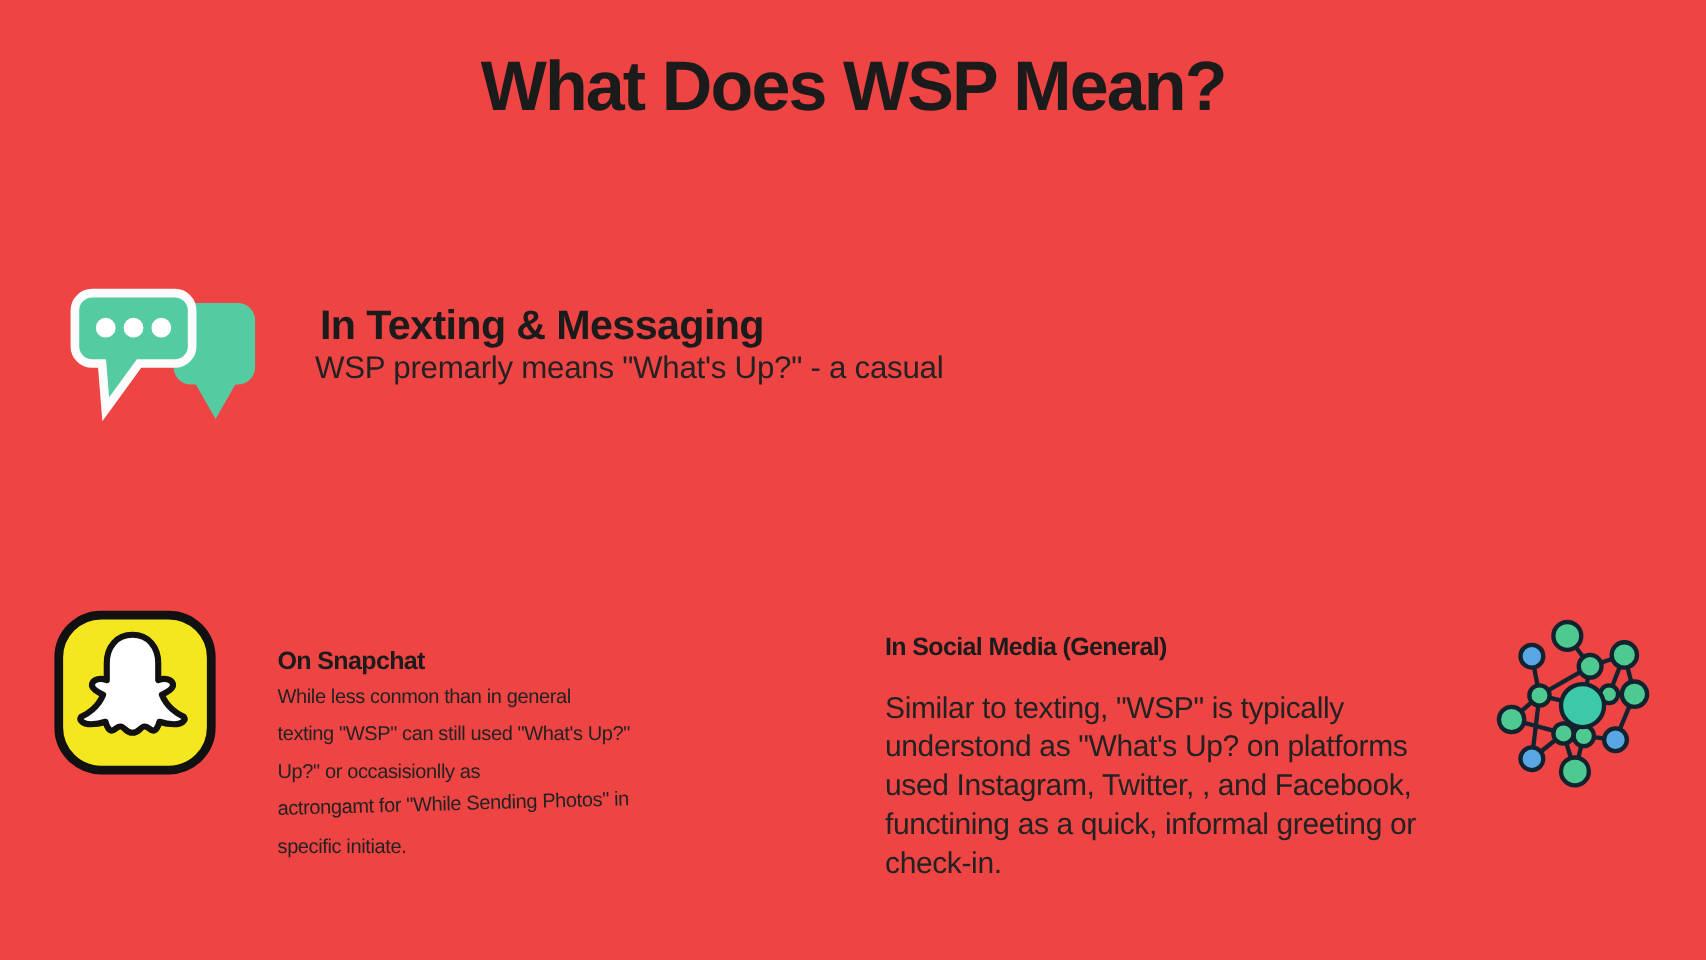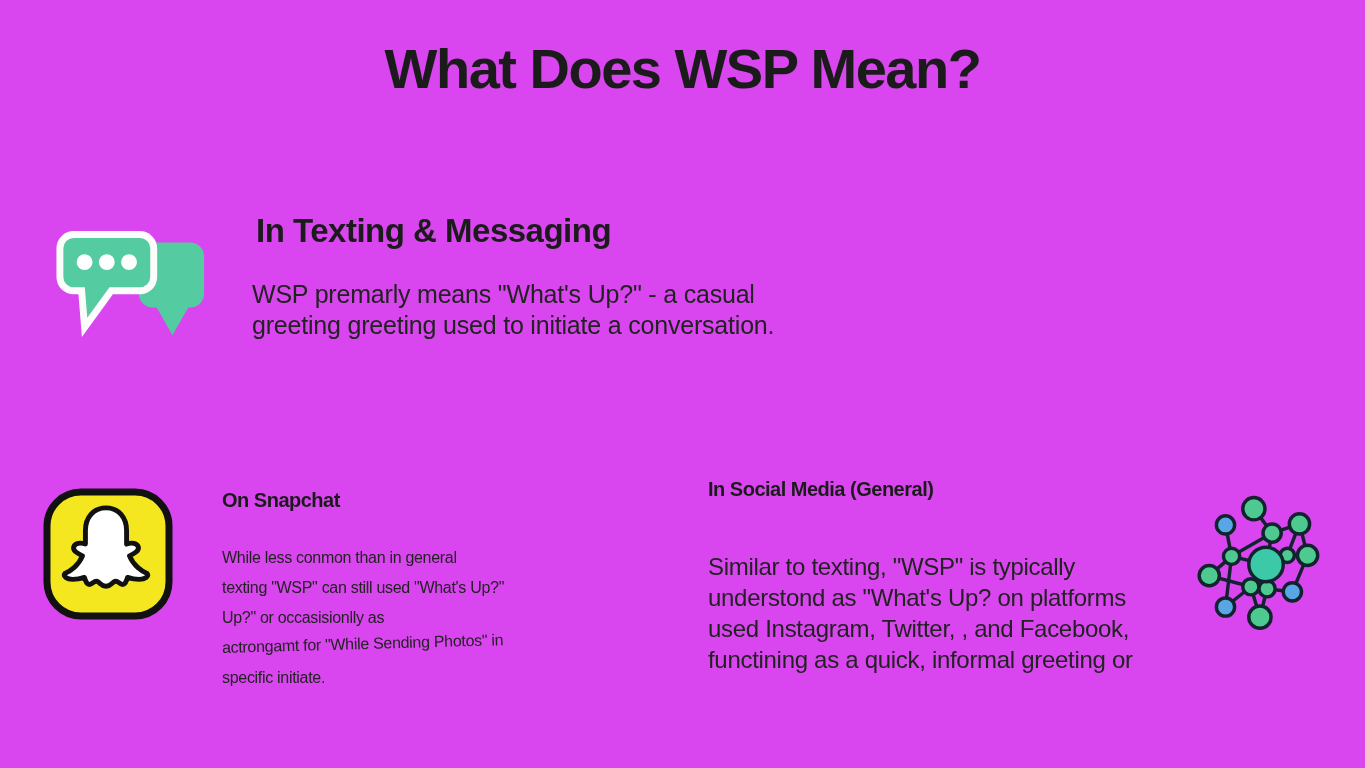--- a/index.html
+++ b/index.html
@@ -1,30 +1,31 @@
 <!DOCTYPE html>
 <html><head>
 <meta charset="utf-8">
 <style>
   * { margin:0; padding:0; box-sizing:border-box; }
   html,body { width:1365px; height:768px; }
   body { font-family:"Liberation Sans", sans-serif; overflow:hidden; }
   .page {
     position:relative; width:1365px; height:768px;
-    background:#d946ef; color:#1c1c1c;
+    background:#ef4444; color:#1c1c1c;
   }
   .title {
     position:absolute; top:36px; left:0; width:100%;
     text-align:center; font-size:56px; font-weight:700;
     letter-spacing:-1.5px; color:#1b1b1b;
   }
   .abs { position:absolute; }
   .section-heading {
     font-weight:700; color:#1b1b1b; letter-spacing:-0.5px;
     white-space:nowrap;
+    margin-top:29px;
   }
   .h1size { font-size:33px; }
   .h2size { font-size:20px; }
   .body-text { color:#222; }
   .body-line { white-space:nowrap; }
   .s1-body { font-size:25px; line-height:31px; letter-spacing:-0.2px; }
   .s2-body { font-size:16px; line-height:30px; letter-spacing:-0.3px; }
   .s3-body { font-size:24px; line-height:31px; letter-spacing:-0.3px; }
   .tilt { transform:rotate(-1.6deg); transform-origin:0 50%; }
   svg { display:block; }
@@ -49,21 +50,20 @@
         <circle cx="55.5" cy="56" r="8"></circle>
         <circle cx="78" cy="56" r="8"></circle>
       </g>
     </svg>
   </div>
 
   <div class="abs section-heading h1size" style="left:256px; top:212px;">In Texting &amp; Messaging</div>
 
   <div class="abs body-text s1-body" style="left:252px; top:279px;">
     <div class="body-line">WSP premarly means "What's Up?" - a casual</div>
-    <div class="body-line">greeting greeting used to initiate a conversation.</div>
   </div>
 
   <div class="abs" style="left:42px; top:487px; width:132px; height:134px;">
     <svg width="132" height="134" viewBox="0 0 132 134">
       <rect x="5" y="5" width="122" height="124" rx="34" stroke="#111111" stroke-width="7" fill="#f5e71f"></rect>
       <path transform="translate(15,13) scale(0.98)" fill="#ffffff" stroke="#111111" stroke-width="5" stroke-linejoin="round" d="M50 8 C37 8 29 18 29 31 L29 45 C24 43 18 44 17 48 C16 52 22 55 26 57 C22 67 13 73 8 75 C6 78 10 81 16 81 C20 81 25 80 28 79 C29 83 31 87 34 86 C37 85 38 82 41 83 C44 84 45 88 50 88 C55 88 56 84 59 83 C62 82 63 85 66 86 C69 87 71 83 72 79 C75 80 80 81 84 81 C90 81 94 78 92 75 C87 73 78 67 74 57 C78 55 84 52 83 48 C82 44 76 43 71 45 L71 31 C71 18 63 8 50 8 Z"></path>
     </svg>
   </div>
 
   <div class="abs section-heading h2size" style="left:222px; top:489px;">On Snapchat</div>
@@ -76,20 +76,21 @@
     <div class="body-line">specific initiate.</div>
   </div>
 
   <div class="abs section-heading h2size" style="left:708px; top:478px;">In Social Media (General)</div>
 
   <div class="abs body-text s3-body" style="left:708px; top:551px;">
     <div class="body-line">Similar to texting, "WSP" is typically</div>
     <div class="body-line">understond as "What's Up? on platforms</div>
     <div class="body-line">used Instagram, Twitter, , and Facebook,</div>
     <div class="body-line">functining as a quick, informal greeting or</div>
+    <div class="body-line">check-in.</div>
   </div>
 
   <div class="abs" style="left:1188px; top:483px; width:152px; height:168px;">
     <svg width="152" height="168" viewBox="0 0 150 165">
       <g stroke="#12222e" stroke-width="3.4">
         <line x1="65" y1="25" x2="83" y2="49"></line>
         <line x1="110" y1="40" x2="83" y2="49"></line>
         <line x1="83" y1="49" x2="77" y2="80"></line>
         <line x1="83" y1="49" x2="43" y2="72"></line>
         <line x1="37" y1="41" x2="43" y2="72"></line>

